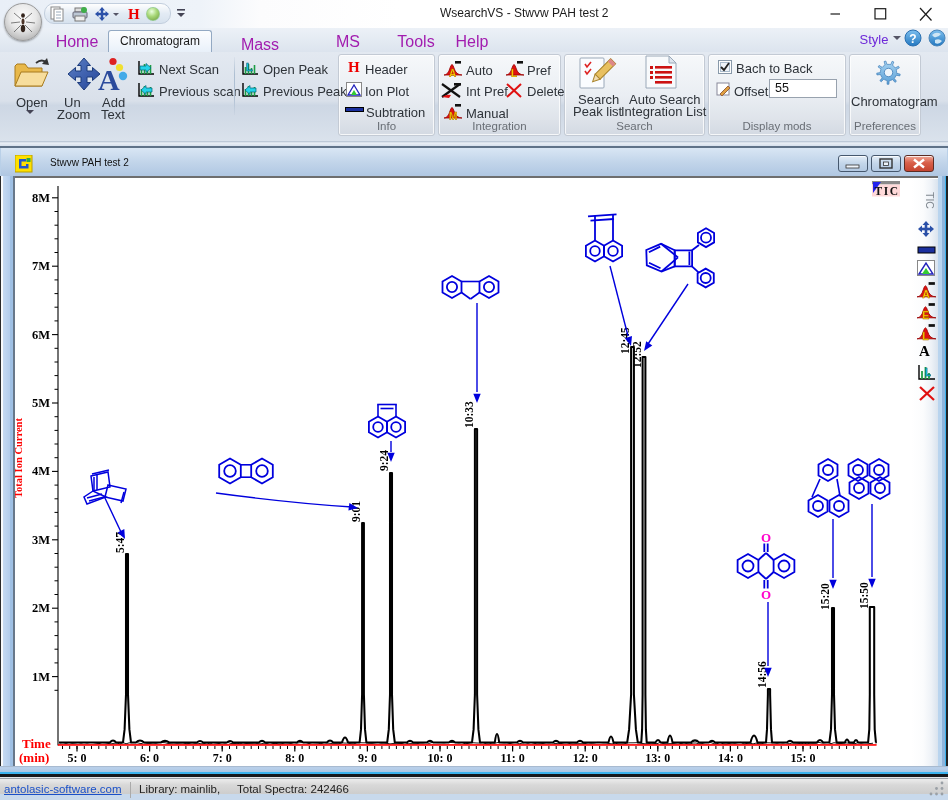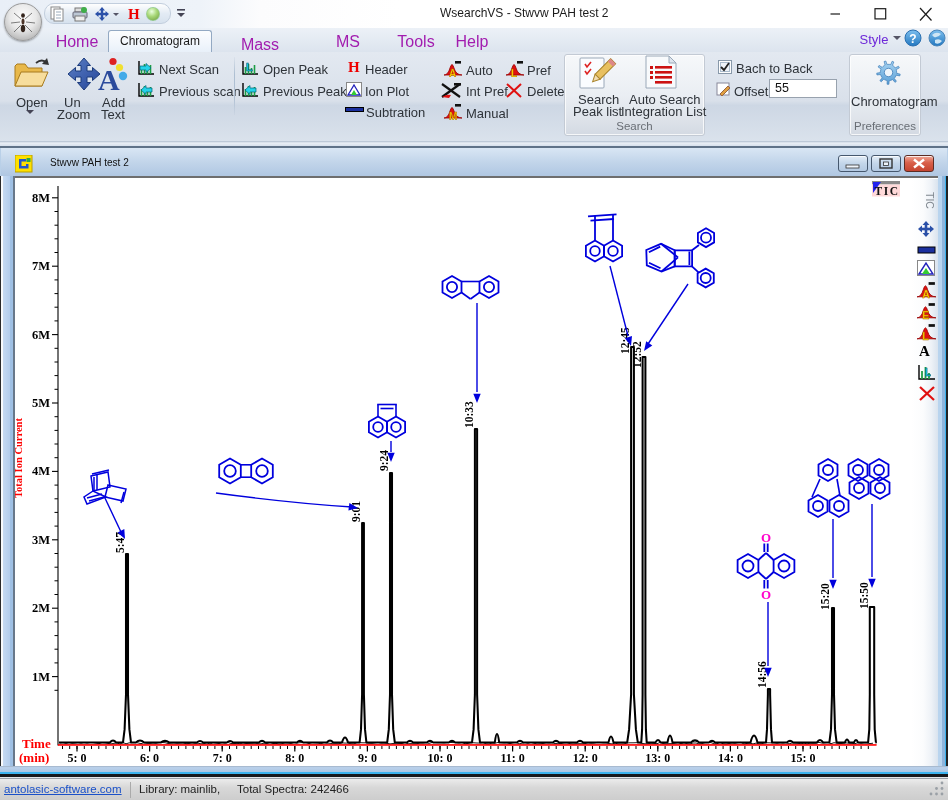--- a/index.html
+++ b/index.html
@@ -25,21 +25,21 @@
 #lframe{position:absolute;left:0;top:176px;width:15px;height:592px;background:linear-gradient(90deg,#2a2a2a 0,#2a2a2a 1px,#f8fafc 1px,#f8fafc 3px,#c6daf2 3px,#b3cdec 10px,#9fc0e4 10px,#9fc0e4 13px,#68788a 13px,#68788a 15px)}
 #rframe{position:absolute;left:938px;top:176px;width:10px;height:592px;background:linear-gradient(90deg,#b9d4ee 0,#b9d4ee 4px,#8fb4da 4px,#8fb4da 6.5px,#3ab2ee 6.5px,#3ab2ee 8px,#222 8px,#222 10px)}
 #childtitle{position:absolute;left:1px;top:148px;width:946px;height:28px;background:linear-gradient(#d9e6f4,#c2d5ea 50%,#b0c7e2)}
 #childtitle .txt{position:absolute;left:49px;top:9px;font-size:10px;color:#111}
 .cbtn{position:absolute;top:7px;width:30px;height:17px;border:1px solid #46586e;border-radius:3px;background:linear-gradient(#e3edf7,#c3d6ea 50%,#b3c9e2);box-shadow:inset 0 1px 0 rgba(255,255,255,.8)}
 #cclose{background:linear-gradient(#f0a898,#d9604a 45%,#c44430);border:1px solid #5c2c24}
 #client{position:absolute;left:15px;top:176px;width:923px;height:590px;background:#fff;border-top:2.5px solid #6e6e6e}
 #sidebar{position:absolute;left:911px;top:179px;width:27px;height:587px;background:linear-gradient(90deg,#ffffff 0,#fbfcfd 45%,#eef2f7 75%,#d9e3ee 100%)}
 #botframe{position:absolute;left:0;top:766px;width:948px;height:12px;background:linear-gradient(#9aa8b8 0,#b6cde8 1px,#b9d0ea 2px,#a9c4e2 6.5px,#3ab2ee 6.5px,#3ab2ee 8.5px,#16181c 8.5px,#16181c 11px,#e2e6ea 11px)}
 
-#status{position:absolute;left:0;top:778px;width:948px;height:22px;background:linear-gradient(#ececec,#d8d8d8 40%,#cdcdcd);border-top:1px solid #9aa0a8;font-size:11.5px;color:#222}
+#status{position:absolute;left:0;top:778px;width:948px;height:16px;background:linear-gradient(#ececec,#d8d8d8 40%,#cdcdcd);border-top:1px solid #9aa0a8;font-size:11.5px;color:#222}
 #status a{color:#1a50c8;text-decoration:underline}
 .vsep{position:absolute;top:3px;width:1px;height:16px;background:#aaa}
 </style></head>
 <body>
 <div id="titlebar"></div>
 <div id="orb"><svg width="36" height="36" viewBox="0 0 36 36">
 <g stroke="#4a4a4a" stroke-width="0.7" fill="none">
 <line x1="9" y1="9" x2="16" y2="15"></line>
         <line x1="27" y1="9" x2="20" y2="15"></line>
 <line x1="6" y1="19" x2="15" y2="18"></line>
@@ -118,22 +118,31 @@
 <path d="M 42,9 Q 46,5 51,8 Q 48,12 44,11 Z" fill="#cfe6f4"></path>
 <path d="M 45,14 Q 49,12 52,15 Q 49,19 45,17 Z" fill="#cfe6f4"></path>
 <defs>
       <linearGradient id="bhelp" x1="0" y1="0" x2="0" y2="1">
         <stop offset="0" stop-color="#7ec0ef"></stop>
         <stop offset="1" stop-color="#2277c0"></stop>
       </linearGradient>
     </defs>
 </svg>
 <div id="ribbon">
+<div class="grp" style="left:338px;width:97px">
+      <div class="cap">Info</div>
+    </div>
+<div class="grp" style="left:438px;width:123px">
+      <div class="cap">Integration</div>
+    </div>
 <div class="grp" style="left:564px;width:141px">
       <div class="cap">Search</div>
+    </div>
+<div class="grp" style="left:708px;width:138px">
+      <div class="cap">Display mods</div>
     </div>
 <div class="grp" style="left:849px;width:72px">
       <div class="cap">Preferences</div>
     </div>
 </div>
 <svg class="abs" style="left:12px;top:56px;z-index:20" width="120" height="36" viewBox="0 0 120 36">
 
 <path d="M 3,10 L 3,30 L 30,30 L 30,12 L 16,12 L 13,8 L 5,8 Z" fill="#e8b84a" stroke="#a87b1e"></path>
 <path d="M 3,30 L 9,16 L 36,16 L 30,30 Z" fill="#f7dd9c" stroke="#a87b1e"></path>
 <path d="M 24,7 Q 30,2 35,7" fill="none" stroke="#333" stroke-width="1.8"></path>

